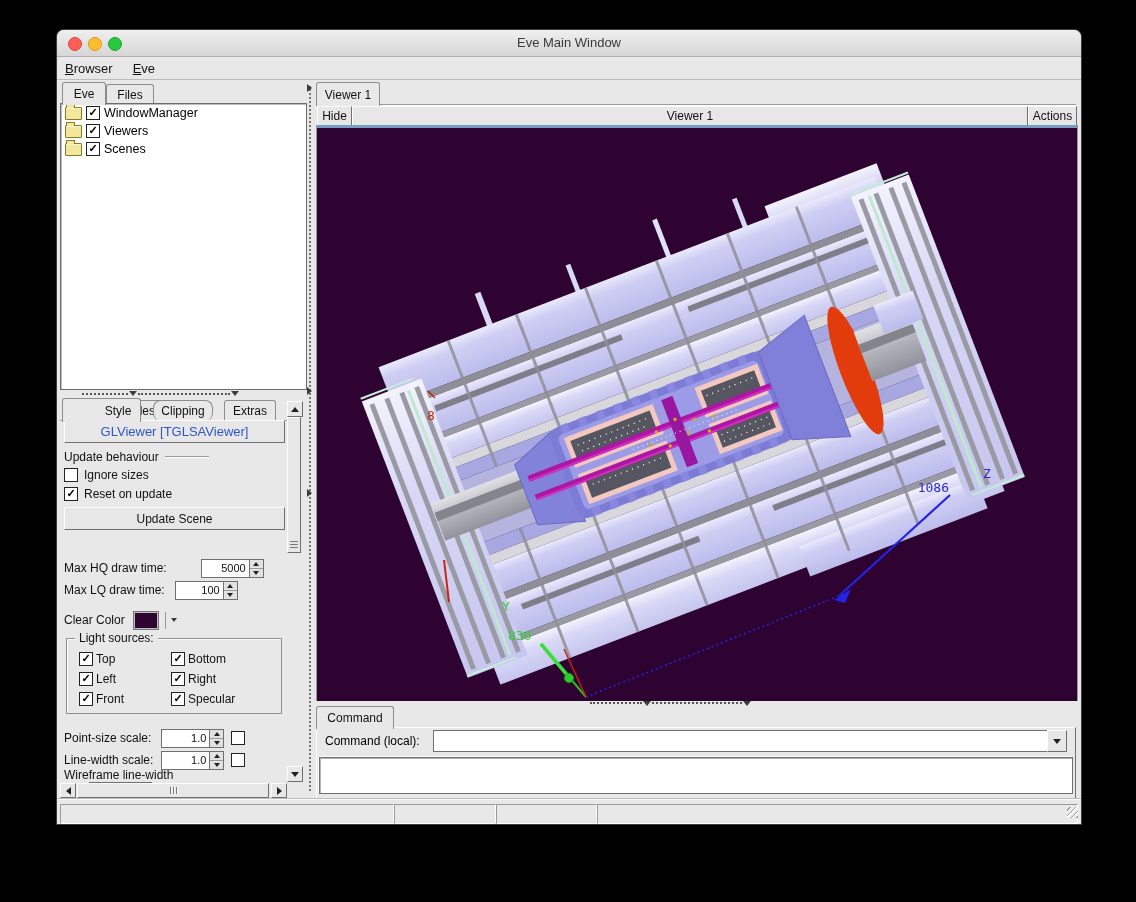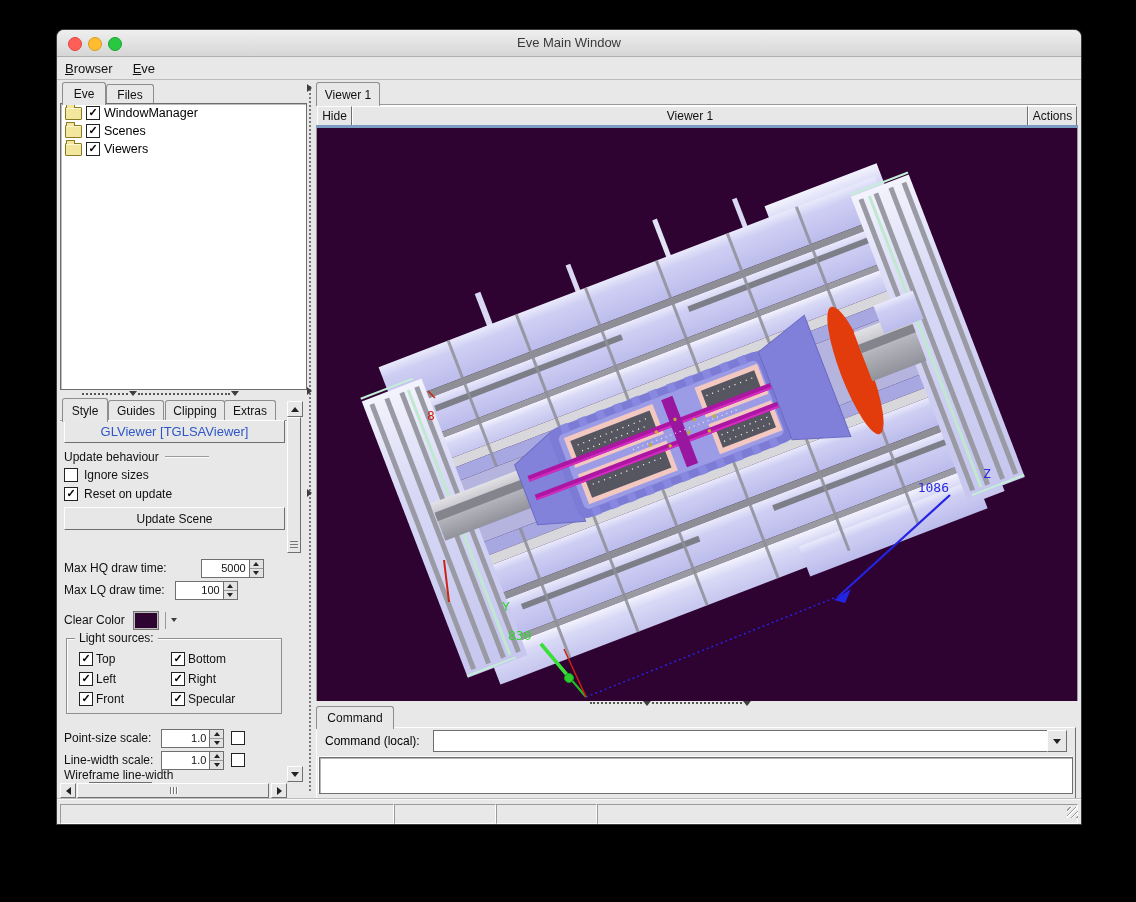--- a/index.html
+++ b/index.html
@@ -105,43 +105,43 @@
 
   <div class="treebox">
     <div class="tree-row">
       <span class="folder"></span>
       <span class="cb checked"></span>
       <span>WindowManager</span>
     </div>
     <div class="tree-row">
       <span class="folder"></span>
       <span class="cb checked"></span>
-      <span>Scenes</span>
+      <span>Viewers</span>
     </div>
     <div class="tree-row">
       <span class="folder"></span>
       <span class="cb checked"></span>
-      <span>Viewers</span>
+      <span>Scenes</span>
     </div>
   </div>
 
   <div class="hsplit" style="left:25px;top:359px;width:200px;height:9px;">
     <div class="dots" style="width:46px;"></div>
     <div class="tri-dn"></div>
     <div class="dots" style="width:92px;"></div>
     <div class="tri-dn"></div>
   </div>
 
-  <div class="tab active" style="left:5px;top:368px;width:44px;height:23px;">
+  <div class="tab active" style="left:5px;top:368px;width:44px;height:23px;padding-left:33px;">
       <span>Style</span>
     </div>
   <div class="tab" style="left:51px;top:370px;width:54px;height:20px;">
       <span>Guides</span>
     </div>
-  <div class="tab" style="left:108px;top:370px;width:58px;height:20px;">
+  <div class="tab" style="left:96px;top:370px;width:58px;height:20px;border-radius:8px;">
       <span>Clipping</span>
     </div>
   <div class="tab" style="left:167px;top:370px;width:50px;height:20px;">
       <span>Extras</span>
     </div>
   <div class="panel-line" style="left:3px;top:390px;width:227px;"></div>
 
   <div class="style-content">
     <div class="glbar raised btn">
         <span>GLViewer [TGLSAViewer]</span>

